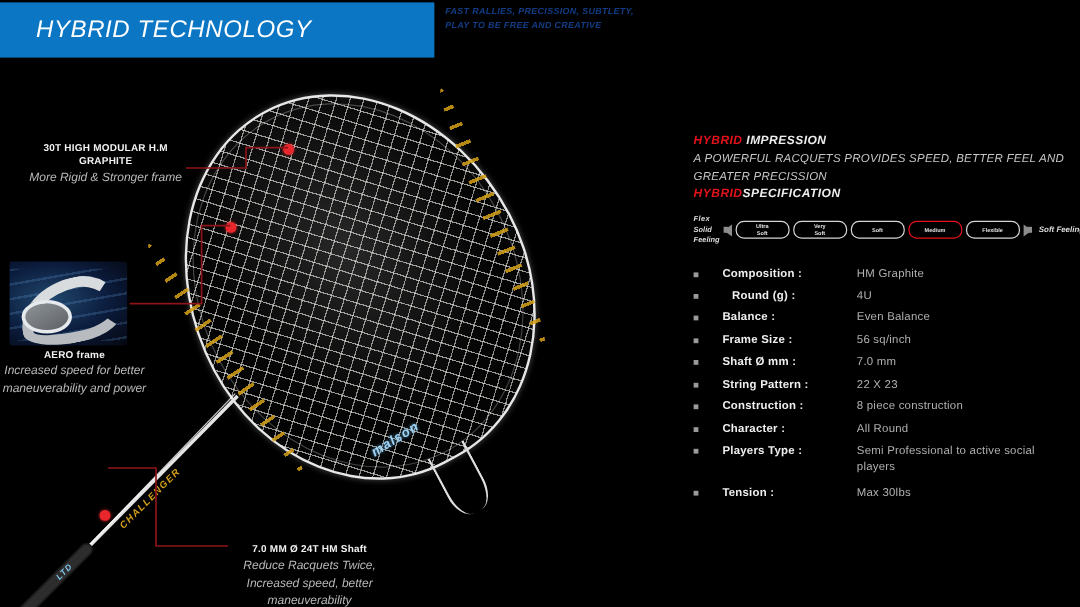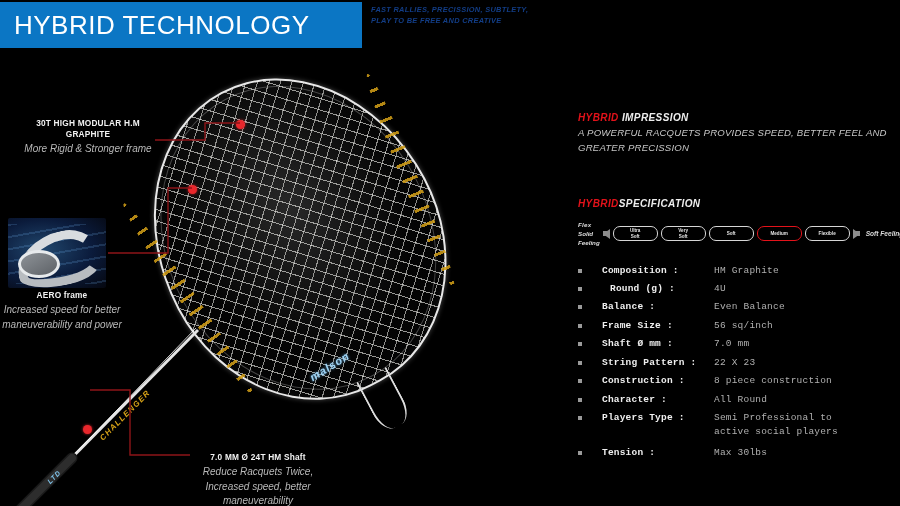--- a/index.html
+++ b/index.html
@@ -8,22 +8,22 @@
     width:900px; height:506px; position:relative; overflow:hidden;
     font-family:"Liberation Sans", sans-serif; color:#cfcfcf;
   }
 
   
   .header-bar {
     position:absolute; left:0; top:2px; width:362px; height:46px;
     background:#0b76c4; display:flex; align-items:center;
   }
   .header-title {
-    font-size:26px; color:#ffffff; letter-spacing:.5px;
-    padding-left:14px; font-weight:400; white-space:nowrap;
+    font-size:20px; font-style:italic; color:#ffffff; letter-spacing:.5px;
+    padding-left:14px; font-weight:400; white-space:nowrap;margin-left:16px;
   }
   .tagline {
     position:absolute; left:371px; top:5px; width:175px;
     font-size:7.4px; font-weight:bold; font-style:italic; line-height:1.45;
     color:#123d86; letter-spacing:.3px; text-transform:uppercase;
   }
 
   
   .racket-stage { position:absolute; left:0; top:40px; width:570px; height:466px; }
   .racket-wrap {
@@ -115,21 +115,21 @@
 
   
   .panel { position:absolute; left:578px; top:112px; width:318px; }
   .sec-head { font-size:10px; font-weight:bold; font-style:italic; letter-spacing:.4px; }
   .sec-head .hy { color:#e3121a; }
   .sec-head .rest { color:#ededed; }
   .impression-text {
     margin-top:3px; font-size:9.6px; font-style:italic; color:#c6c6c6;
     line-height:1.55; letter-spacing:.2px;
   }
-  .spec-head { margin-top:42px; }
+  .spec-head { }
 
   .flex-row {
     margin-top:11px; display:flex; align-items:center; gap:3px;
   }
   .flex-label { font-size:6.2px; font-style:italic; font-weight:bold; color:#dcdcdc; line-height:1.5; }
   .flex-label .l1 { letter-spacing:.3px; }
   .arrow-l, .arrow-r {
     width:0; height:0; border-top:5px solid transparent; border-bottom:5px solid transparent;
     flex:none; position:relative;
   }
@@ -141,21 +141,21 @@
   .arrow-l::after { left:0; }
   .arrow-r::after { right:0; }
   .flex-box {
     border:1px solid #d6d6d6; border-radius:7px; width:45px; height:15px;
     display:flex; flex-direction:column; align-items:center; justify-content:center;
     font-size:4.6px; font-weight:bold; color:#e2e2e2; line-height:1.25; flex:none;
   }
   .flex-box.active { border-color:#e3121a; border-width:1.5px; }
   .flex-end { font-size:6.6px; font-style:italic; font-weight:bold; color:#dcdcdc; margin-left:3px; white-space:nowrap; }
 
-  .spec-list { margin-top:16px;font-family:Liberation Mono, monospace; }
+  .spec-list { margin-top:16px; }
   .spec-row { display:flex; align-items:flex-start; margin-bottom:4.2px; }
   .bullet {
     width:4px; height:4px; background:#9a9a9a; flex:none; margin-top:5px; margin-right:20px;
   }
   .spec-key {
     width:112px; flex:none; font-size:9.5px; font-weight:bold; color:#efefef;
     letter-spacing:.2px; line-height:1.5;
   }
   .spec-val { font-size:9.5px; color:#b0b0b0; line-height:1.5; letter-spacing:.2px; }
 </style>

